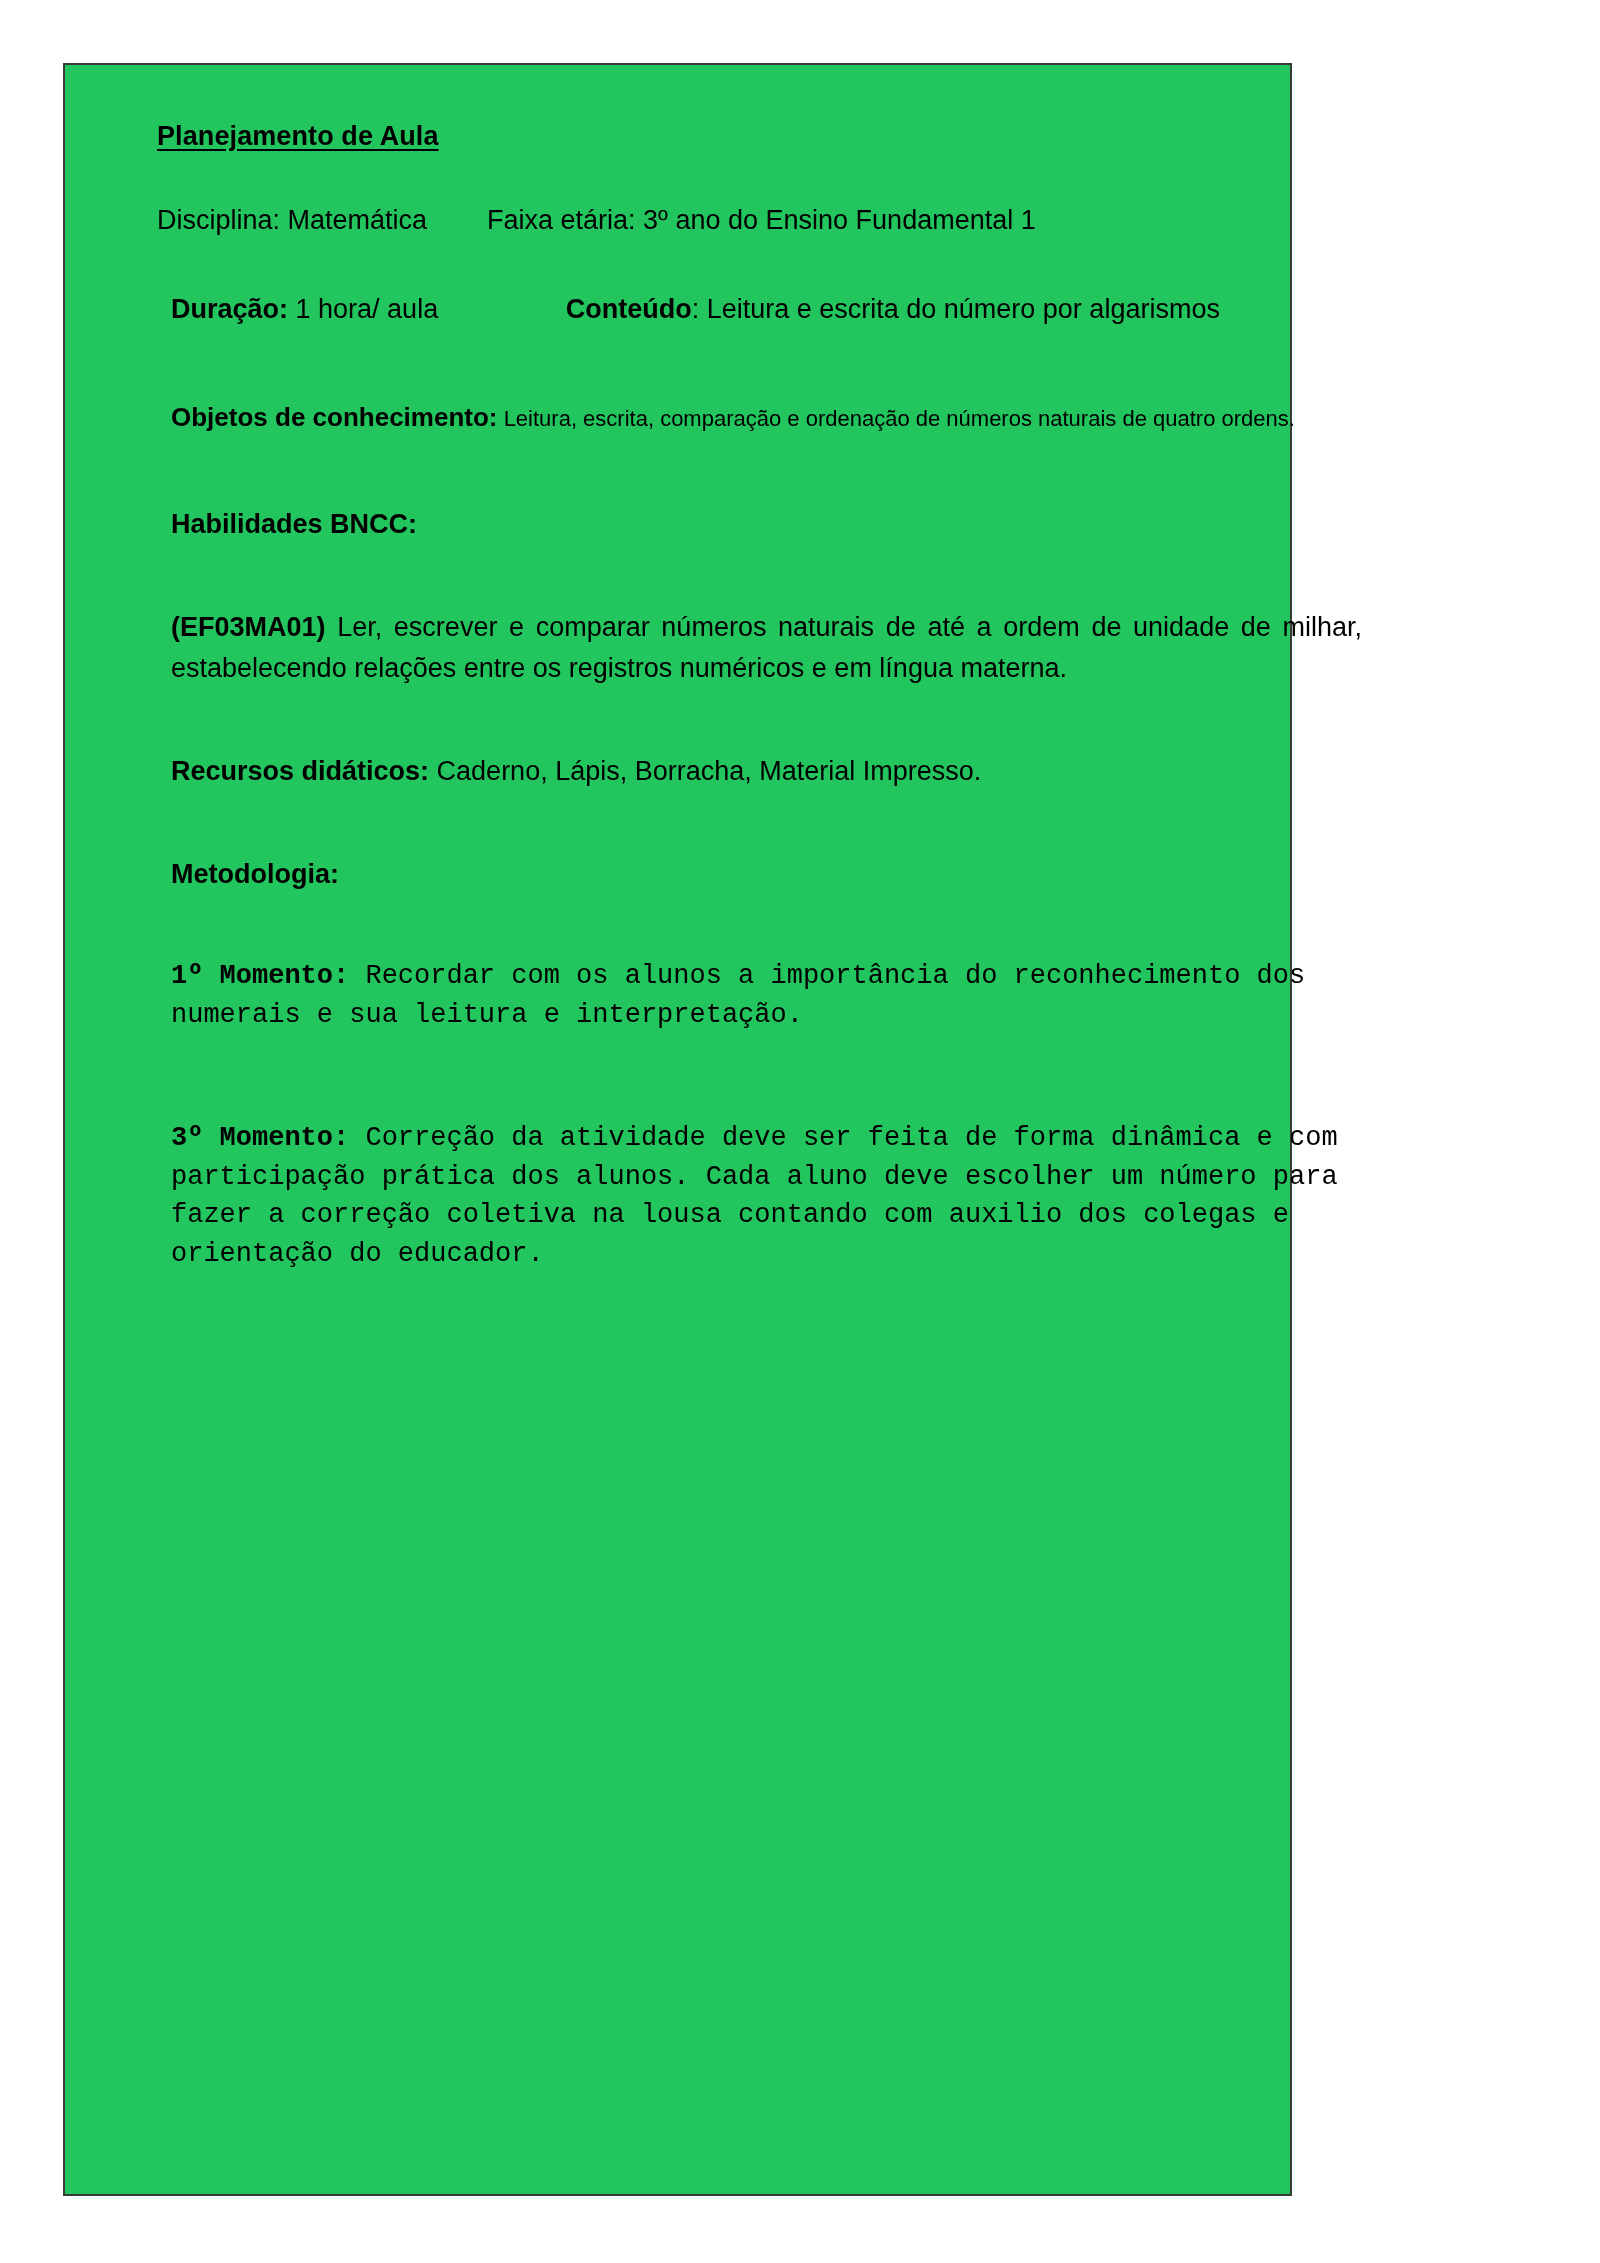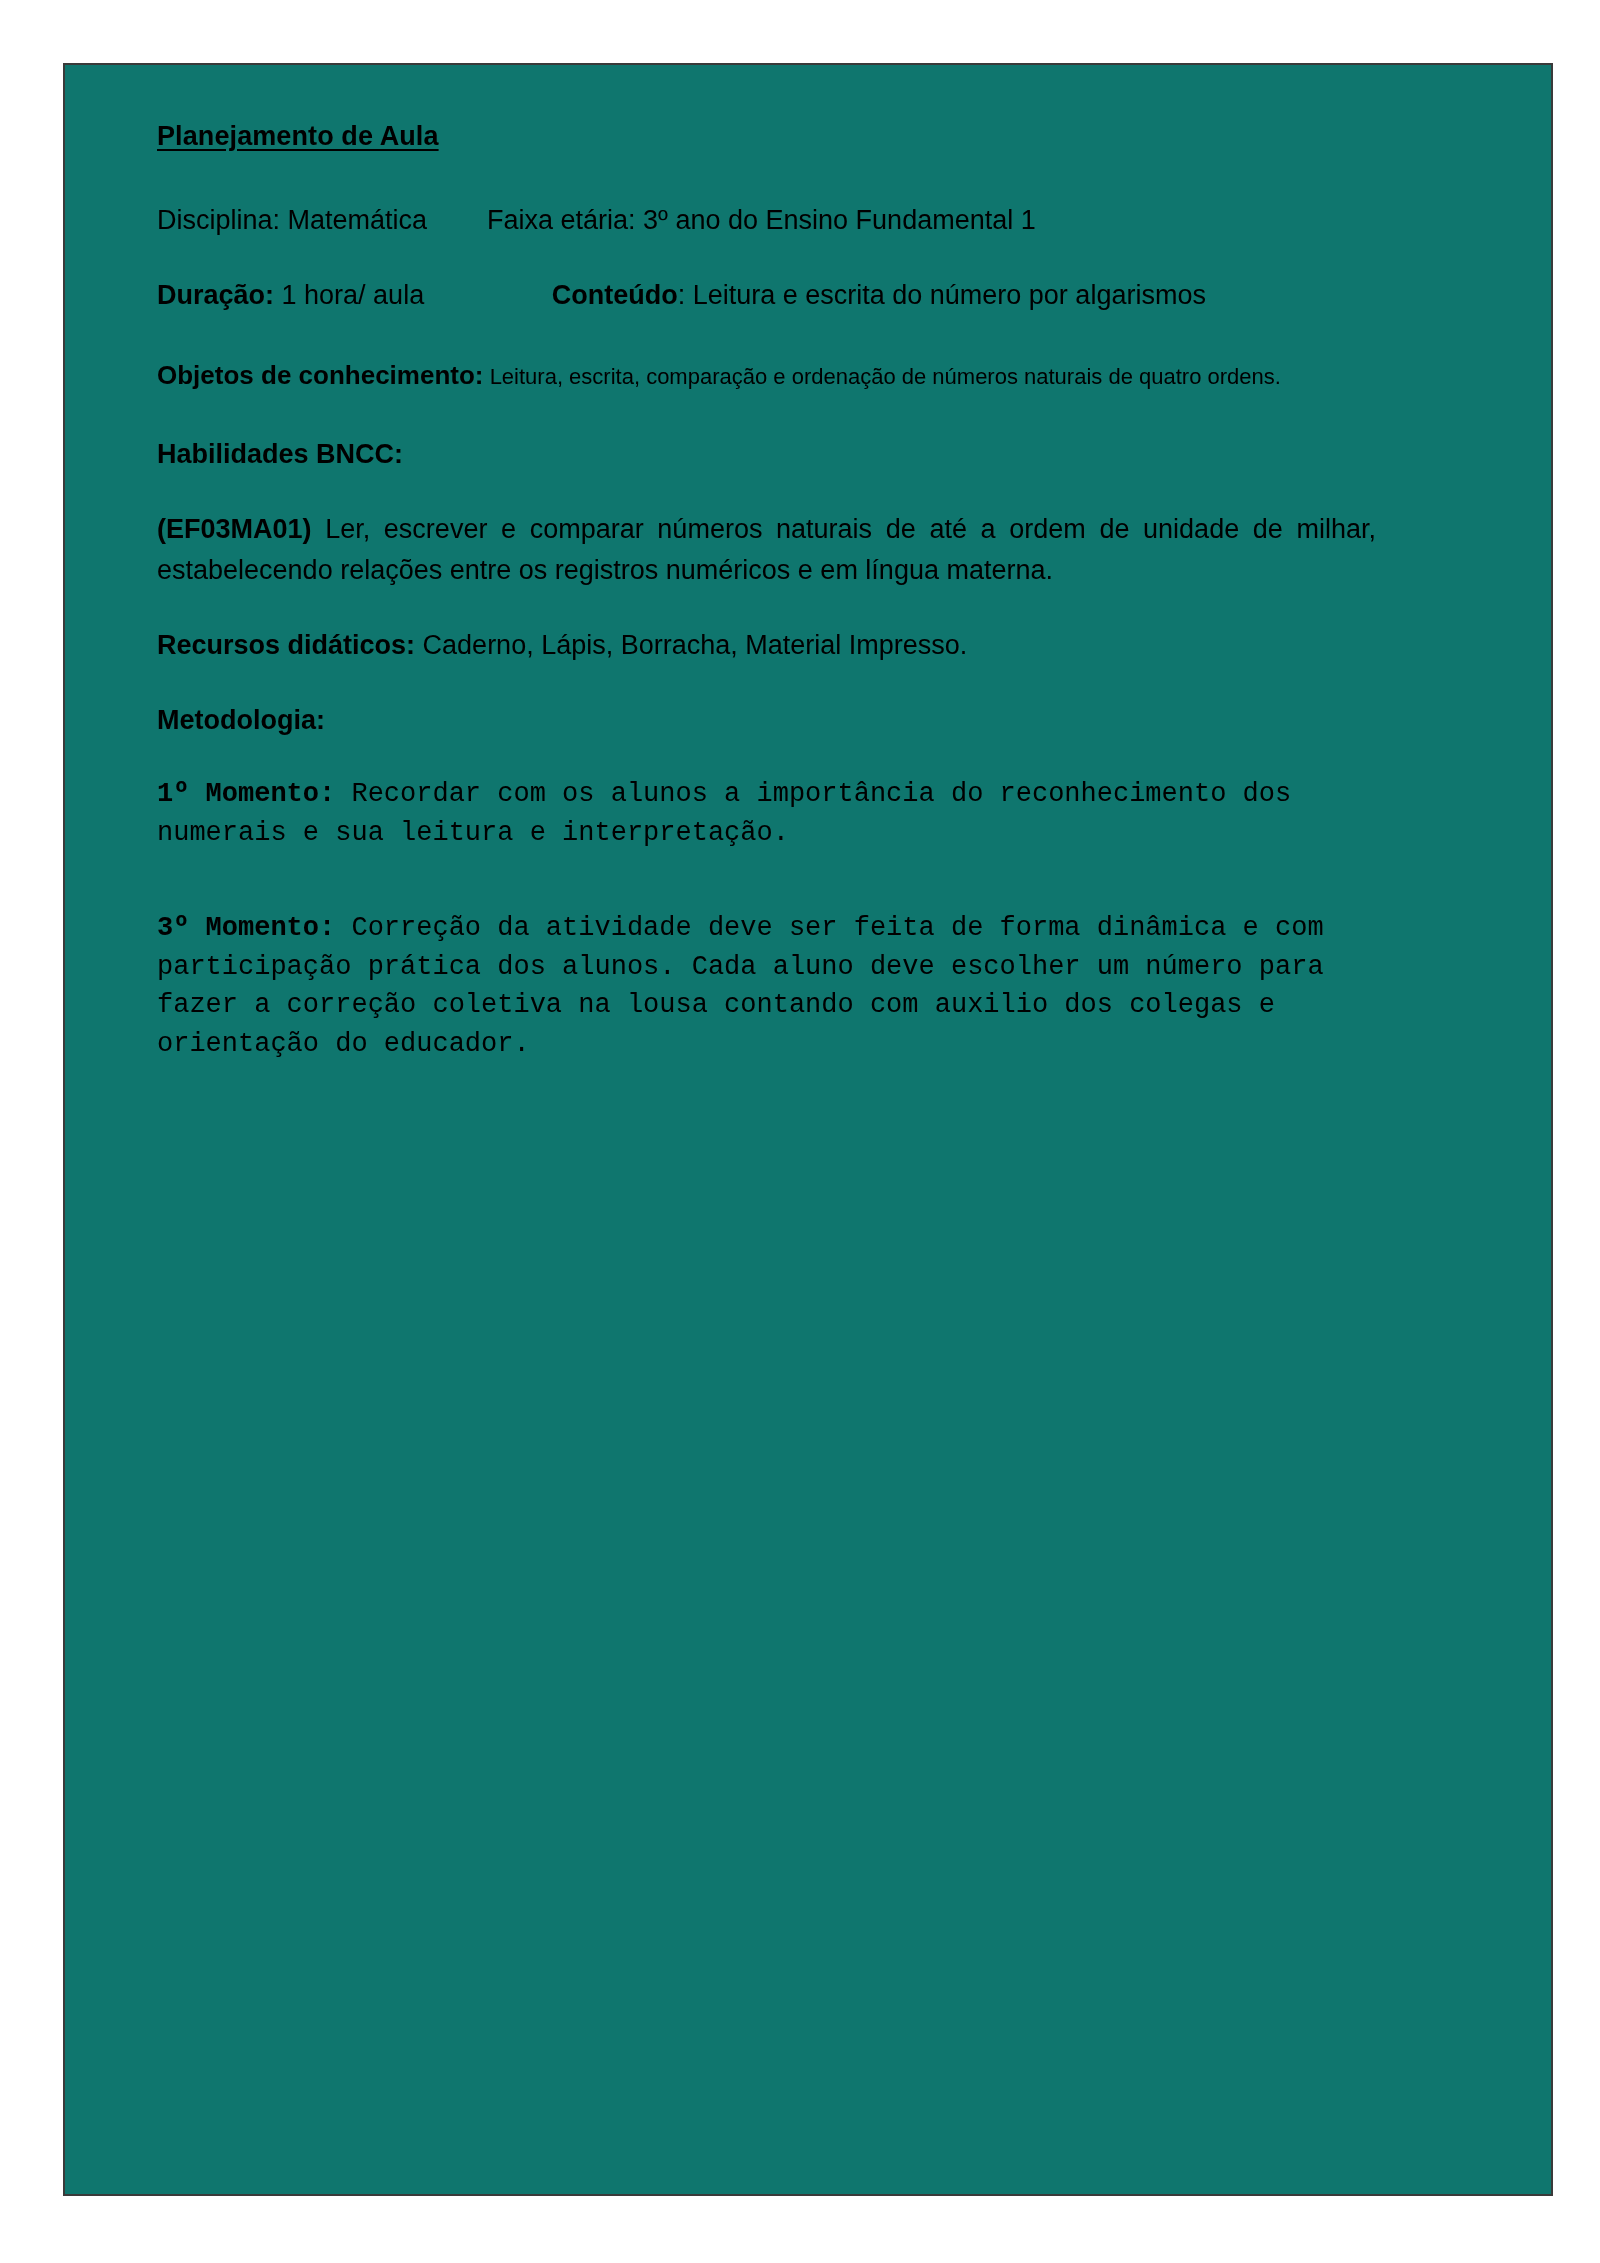--- a/index.html
+++ b/index.html
@@ -21,37 +21,37 @@
     top: 0;
     width: 1600px;
     height: 2263px;
     background: #ffffff;
   }
 
   .page-border {
     position: absolute;
     left: 63px;
     top: 63px;
-    width: 1490px;
+    width: 1229px;
     height: 2133px;
     border: 2px solid #3a3a3a;
     box-sizing: border-box;
-    background: #0f766e;
+    background: #22c55e;
   }
 
   .content {
     position: absolute;
     left: 92px;
     top: 56px;
     width: 1219px;
   }
 
   
   .p {
-    margin: 0;
+    margin: 14px;
     font-size: 27px;
     line-height: 1.52;
     color: #000;
     text-align: left;
   }
   .p.justify { text-align: justify; text-justify: inter-word; }
   .p b, .p .b { font-weight: bold; }
 
   .title {
     font-size: 27px;

